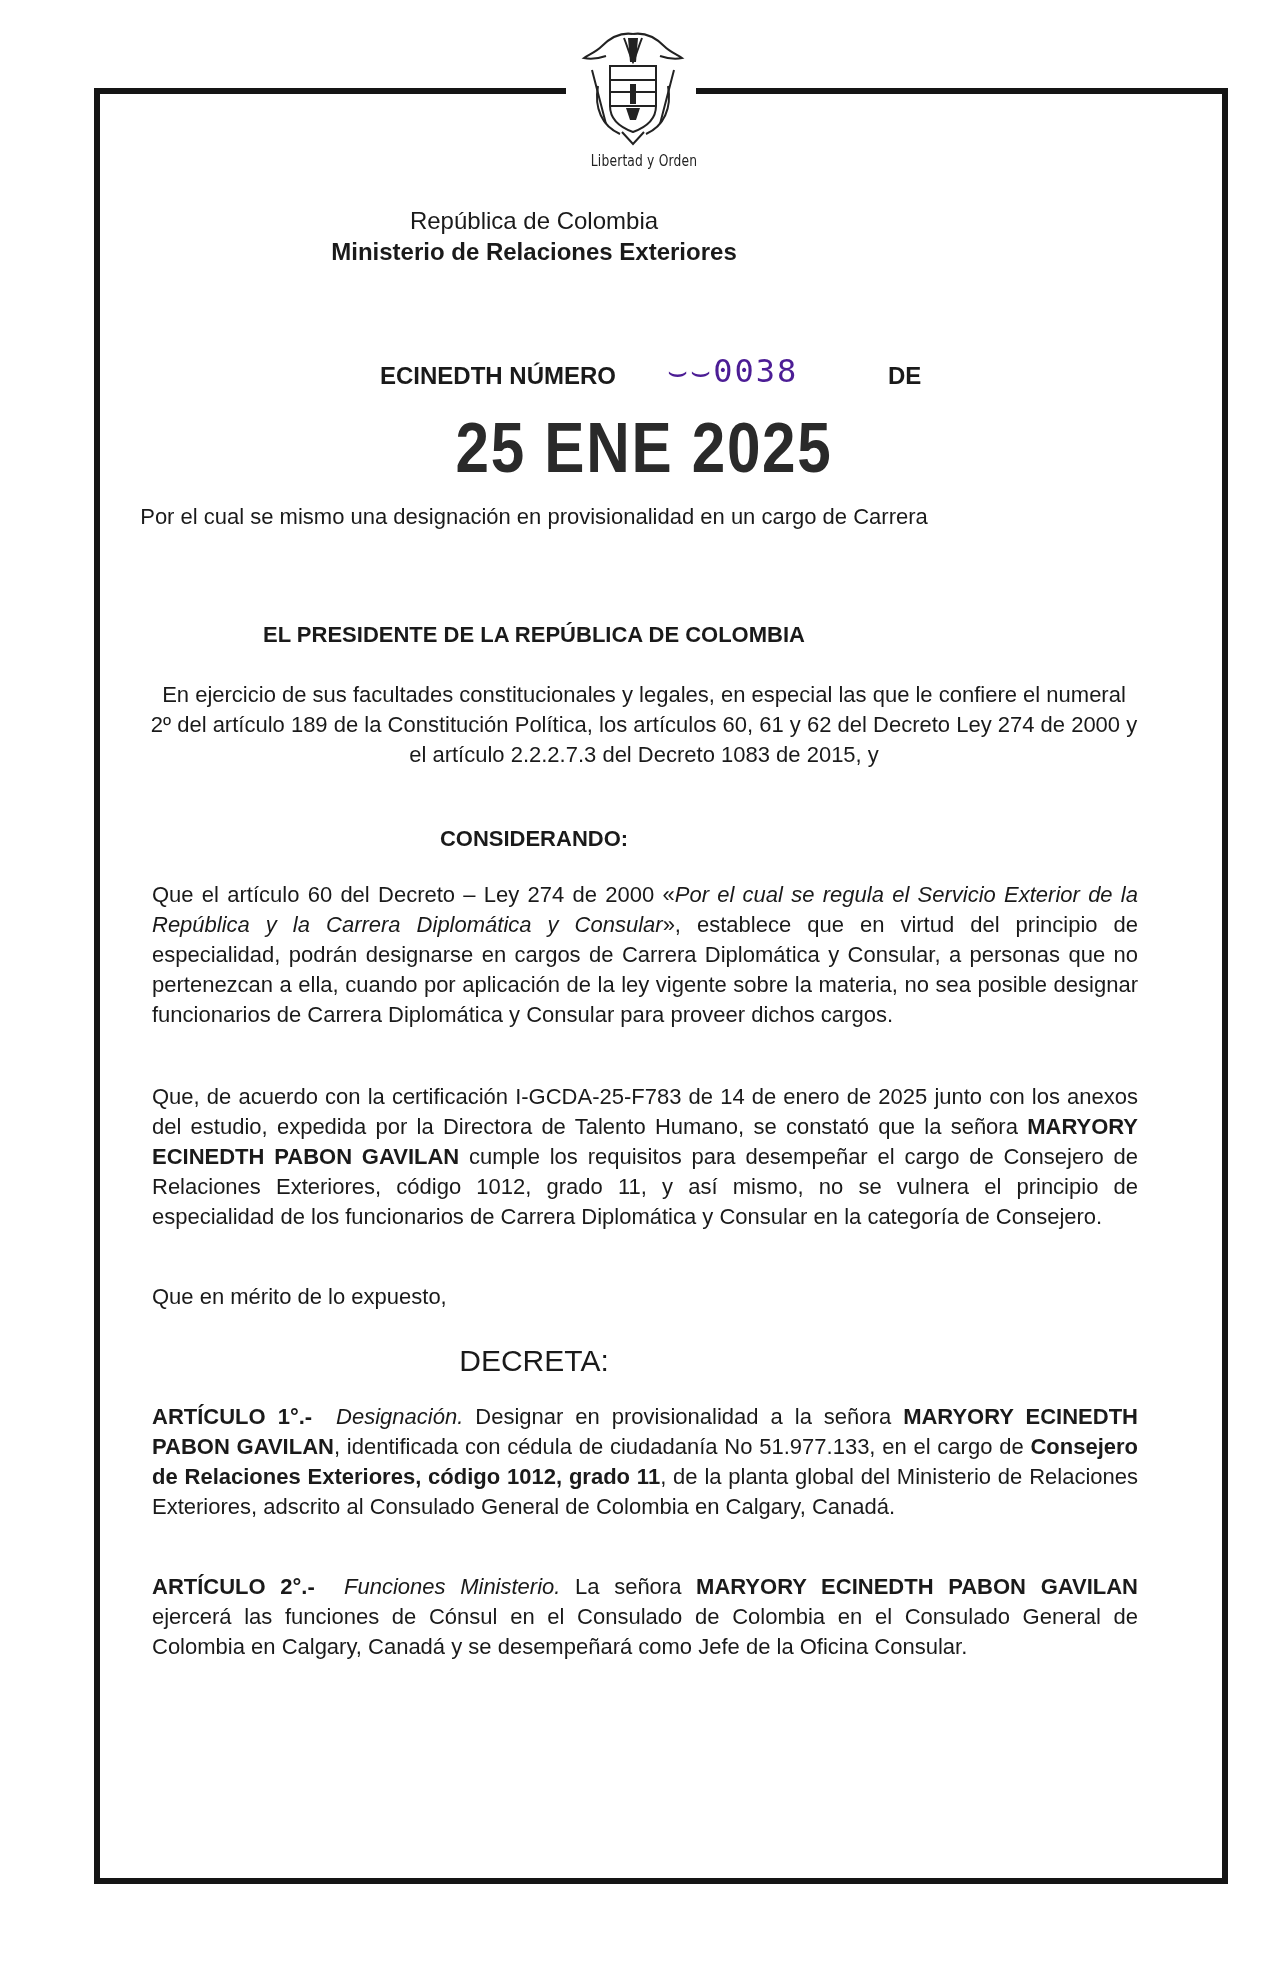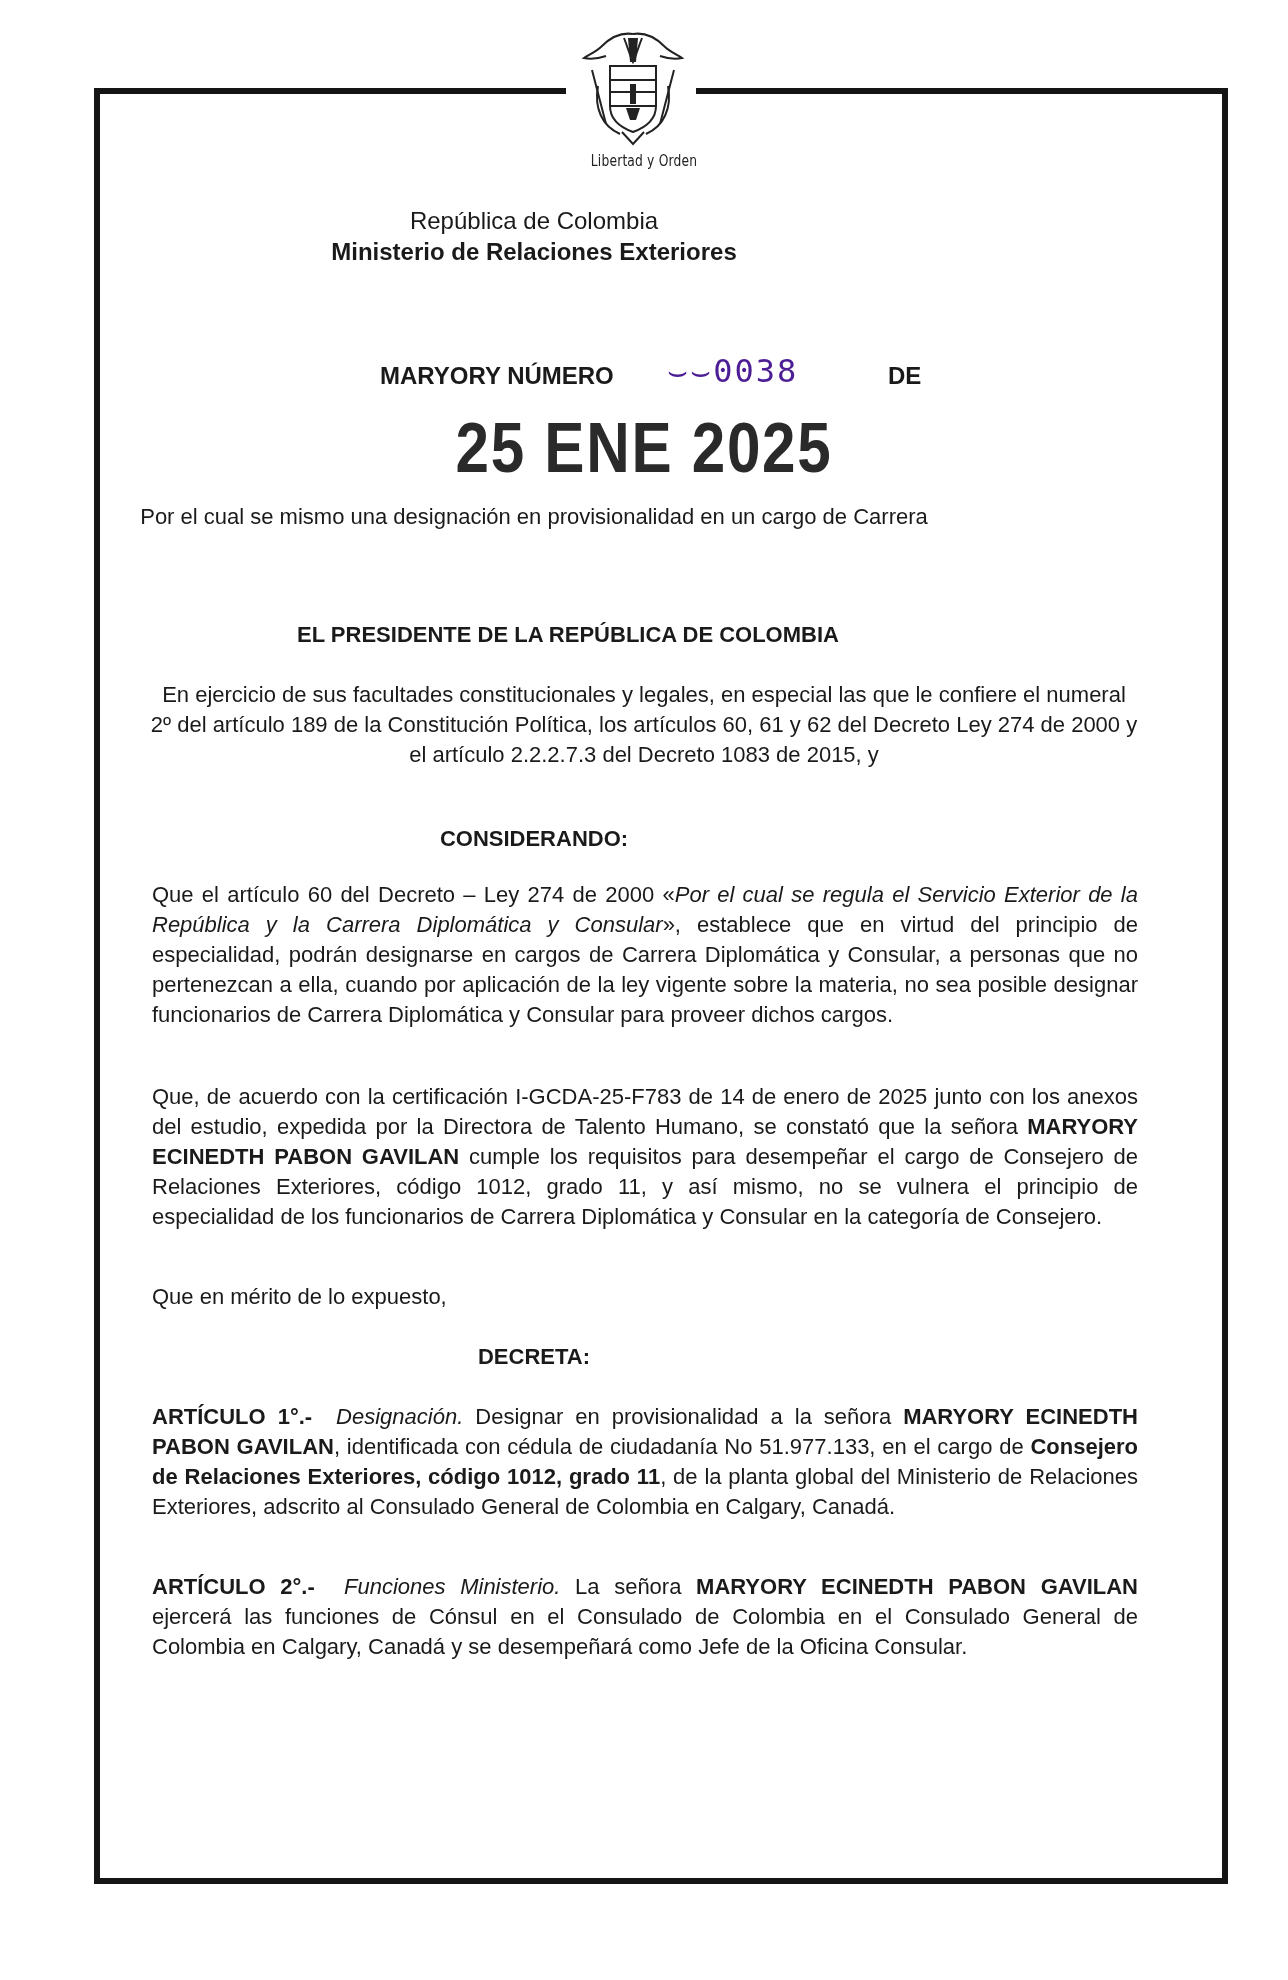--- a/index.html
+++ b/index.html
@@ -16,29 +16,29 @@
   .rep { top: 207px; font-size: 24px; }
   .min { top: 238px; font-size: 24px; font-weight: bold; }
   .decree-line { position: absolute; top: 362px; left: 380px; font-size: 24px; font-weight: bold; }
   .decree-num { position: absolute; top: 352px; left: 667px; font-size: 32px; color: #4c1d95;
                 font-family: "DejaVu Sans Mono", monospace; letter-spacing: 2px; }
   .decree-de { position: absolute; top: 362px; left: 888px; font-size: 24px; font-weight: bold; }
   .date-stamp { position: absolute; top: 408px; left: 0; width: 1288px; text-align: center;
                 font-size: 70px; font-weight: bold; letter-spacing: 2px; color: #2a2a2a;
                 transform: scaleX(0.86); }
   .subtitle { top: 502px; font-size: 22px; line-height: 30px; }
-  .president { top: 622px; font-size: 22px; font-weight: bold; padding-left: 34px; }
+  .president { top: 622px; font-size: 22px; font-weight: bold; }
   .powers { top: 680px; font-size: 22px; line-height: 30px; left: 150px; width: 988px; }
   .considering { top: 826px; font-size: 22px; font-weight: bold; }
   .body-text { position: absolute; left: 152px; width: 986px; font-size: 22px; line-height: 30px;
                text-align: justify; }
   .p1 { top: 880px; }
   .p2 { top: 1082px; }
   .p3 { top: 1282px; }
-  .decreta { top: 1344px; font-size: 22px; font-weight: bold; }
+  .decreta { top: 1344px; font-size: 30px; font-weight: normal; }
   .a1 { top: 1402px; }
   .a2 { top: 1572px; }
   b { font-weight: bold; }
   i { font-style: italic; }
 </style>
 </head>
 <body>
 
 <div class="frame"></div>
 <div class="frame-gap"></div>
@@ -60,21 +60,21 @@
     <path d="M56 10 L66 10 L64 34 L58 34 Z"></path>
     <rect x="58" y="56" width="6" height="20"></rect>
     <path d="M54 80 L68 80 L64 92 L58 92 Z"></path>
   </g>
 </svg>
 <div class="motto">Libertad y Orden</div>
 
 <div class="center rep">República de Colombia</div>
 <div class="center min">Ministerio de Relaciones Exteriores</div>
 
-<div class="decree-line">MARYORY NÚMERO</div>
+<div class="decree-line">ECINEDTH NÚMERO</div>
 <div class="decree-num"><span>⌣⌣</span><span>0038</span></div>
 <div class="decree-de">DE</div>
 
 <div class="date-stamp">25 ENE 2025</div>
 
 <div class="center subtitle">
   <div>Por el cual se mismo una designación en provisionalidad en un cargo de Carrera</div>
 </div>
 
 <div class="center president">EL PRESIDENTE DE LA REPÚBLICA DE COLOMBIA</div>

